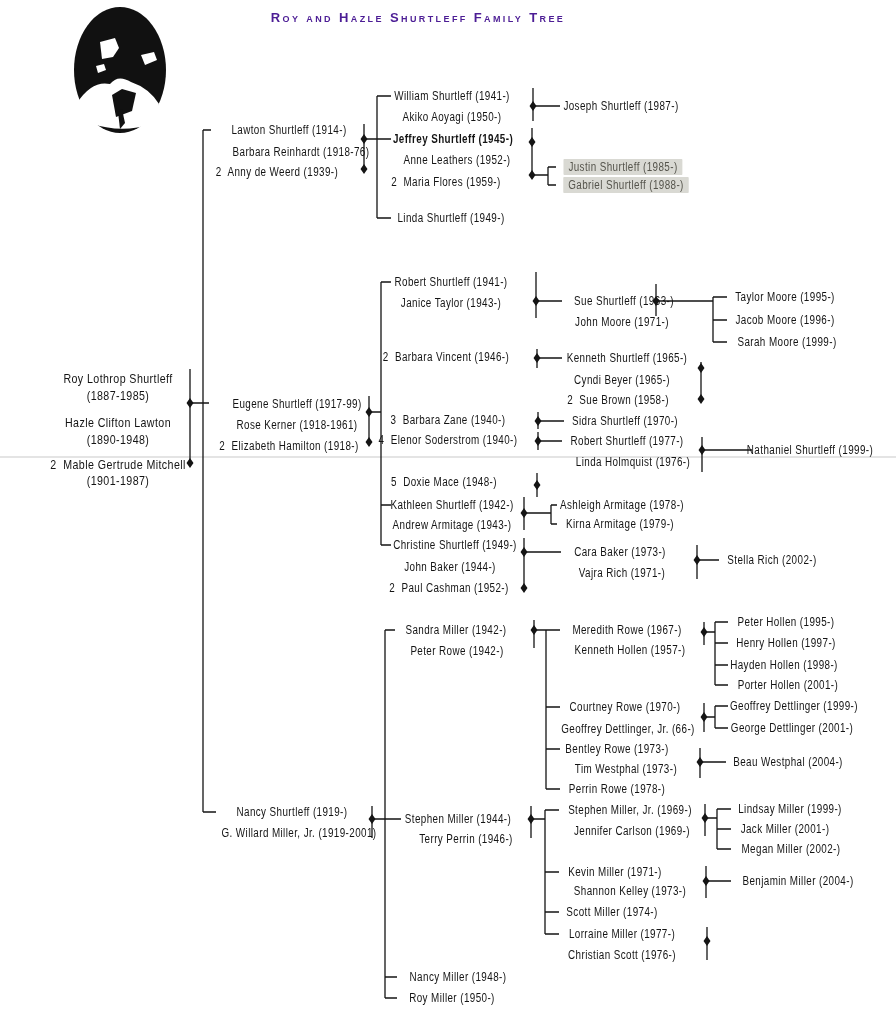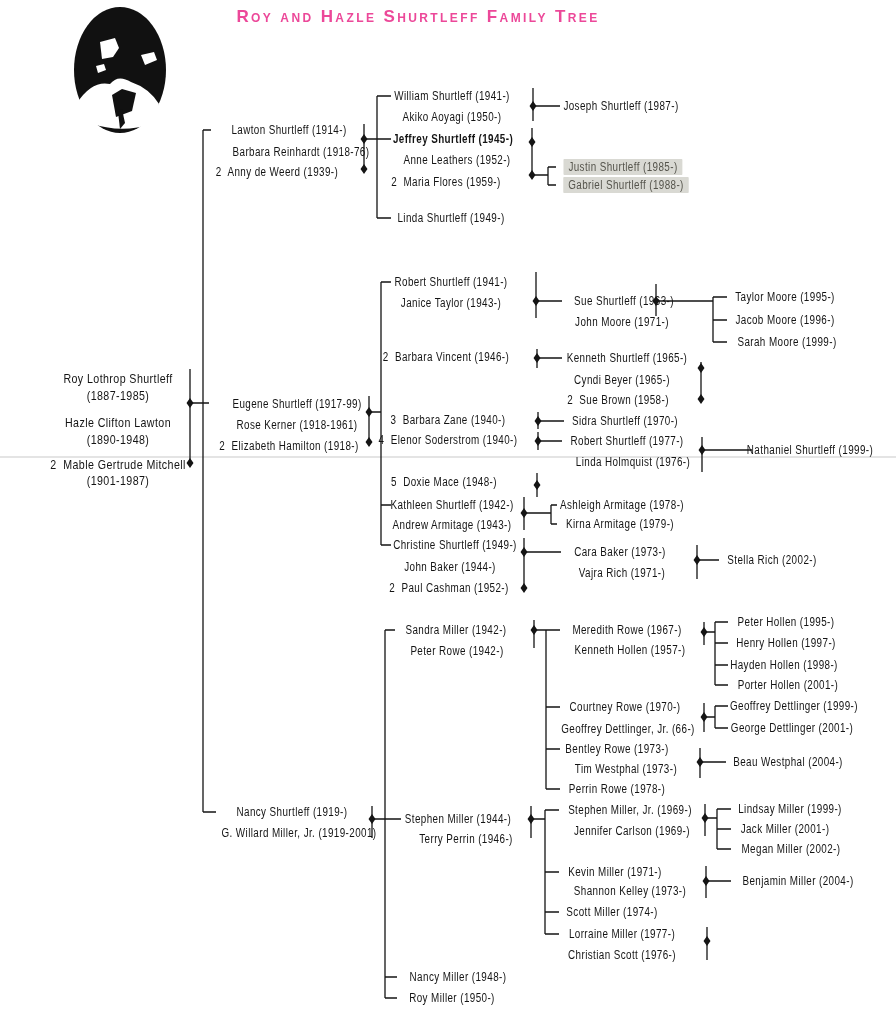--- a/index.html
+++ b/index.html
@@ -5,21 +5,21 @@
   html,body{margin:0;padding:0;background:#fff;}
   #stage{position:relative;width:896px;height:1024px;background:#ffffff;overflow:hidden;
          font-family:"Liberation Sans","DejaVu Sans",sans-serif;color:#141414;}
   svg.lines{position:absolute;left:0;top:0;}
   .t{position:absolute;white-space:pre;font-size:12px;letter-spacing:.5px;
      transform:translate(-50%,-50%) scaleX(.82);line-height:14px;}
   .g1{font-size:13px;}
   .b{font-weight:bold;}
   .hl{background:#d9d9d3;color:#55544c;padding:1px 6px;border-radius:1px;}
   .title{position:absolute;white-space:pre;transform:translate(-50%,-50%);
-         font-variant:small-caps;font-size:17px;font-weight:600;letter-spacing:2.4px;color:#ec4899;}
+         font-variant:small-caps;font-size:13px;font-weight:600;letter-spacing:2.4px;color:#4c1d95;}
 </style>
 </head>
 <body>
 
 <div id="stage">
 
   <svg class="lines" width="896" height="1024" viewBox="0 0 896 1024">
 
     <path d="M0 457H896" stroke="#c9c9c9" stroke-width="1" fill="none"></path>
 

